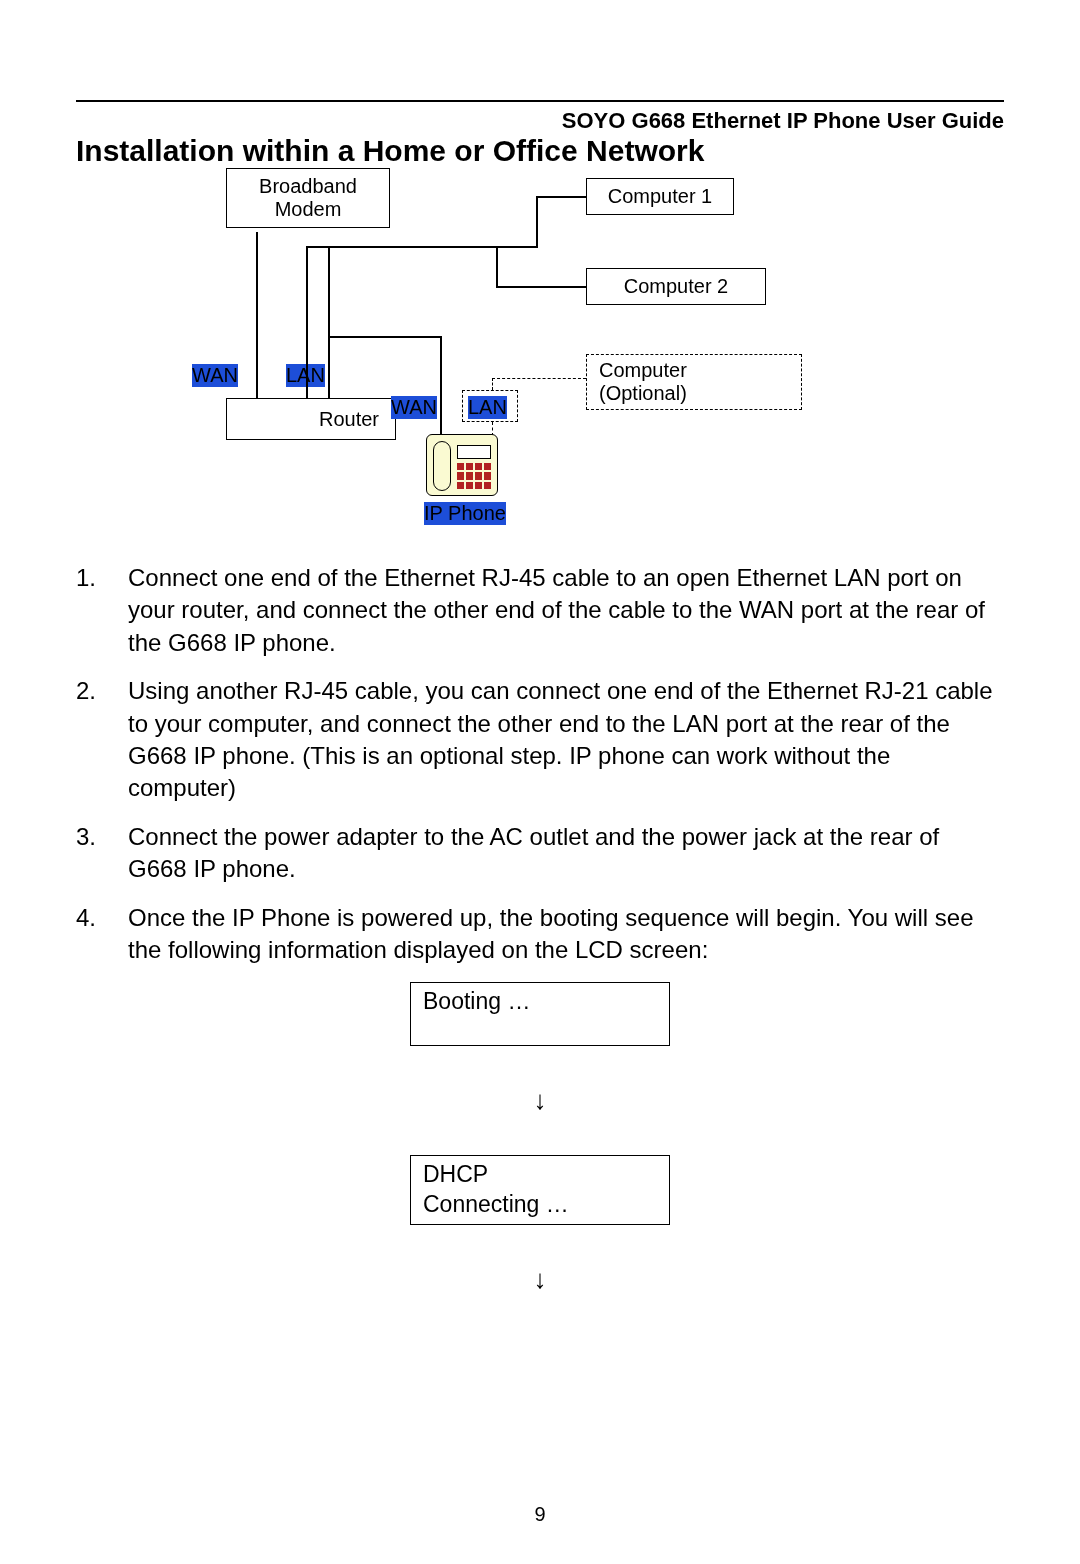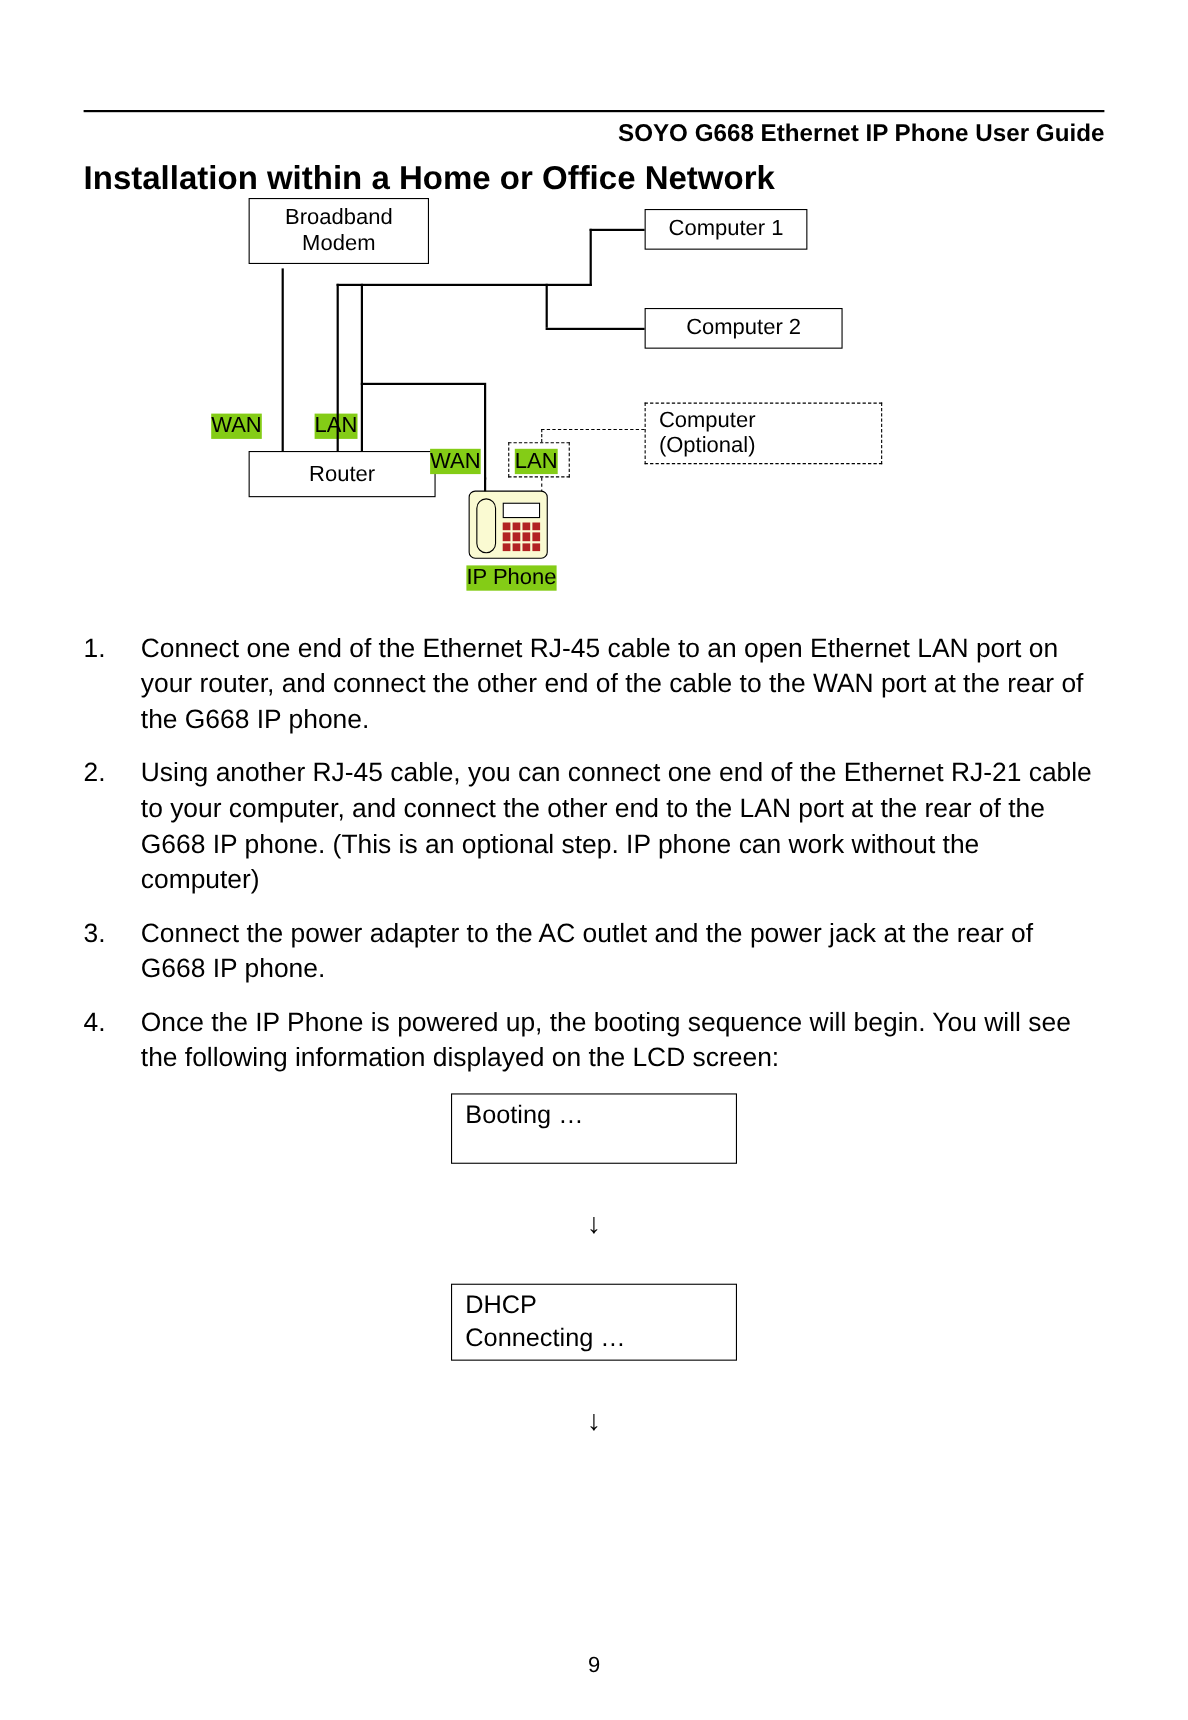--- a/index.html
+++ b/index.html
@@ -16,21 +16,20 @@
       position: relative;
     }
     .header-rule {
       border-top: 2px solid #000;
       margin-bottom: 6px;
     }
     .header-title {
       text-align: right;
       font-weight: bold;
       font-size: 22px;
-      margin-bottom: 12px;
     }
     .section-title {
       font-weight: bold;
       font-size: 30px;
     }
     
     .diagram {
       position: relative;
       width: 700px;
       height: 380px;
@@ -44,21 +43,21 @@
       padding: 6px 16px;
       font-size: 20px;
       text-align: center;
     }
     .box-dashed {
       border-style: dashed;
     }
     .dlabel {
       position: absolute;
       font-size: 20px;
-      background: #84cc16;
+      background: #1d4ed8;
     }
     .line-h {
       position: absolute;
       height: 1.5px;
       background: #000;
     }
     .line-v {
       position: absolute;
       width: 1.5px;
       background: #000;
@@ -172,21 +171,21 @@
 <div class="header-rule"></div>
 <div class="header-title">SOYO G668 Ethernet IP Phone User Guide</div>
 
 <div class="section-title">Installation within a Home or Office Network</div>
 
 <div class="diagram">
 
   <div class="box" style="left:70px; top:0px; width:164px; white-space:pre-line;">Broadband
 Modem</div>
 
-  <div class="box" style="left:70px; top:230px; width:170px; height:42px; line-height:28px; text-align:center;">Router</div>
+  <div class="box" style="left:70px; top:230px; width:170px; height:42px; line-height:28px; text-align:right;">Router</div>
 
   <div class="box" style="left:430px; top:10px; width:148px;">Computer 1</div>
 
   <div class="box" style="left:430px; top:100px; width:180px;">Computer 2</div>
 
   <div class="box box-dashed" style="left:430px; top:186px; width:216px; white-space:pre-line; text-align:left; padding:4px 12px;">Computer
 (Optional)</div>
 
   <div class="dlabel" style="left:36px; top:196px;">WAN</div>
   <div class="dlabel" style="left:130px; top:196px;">LAN</div>

